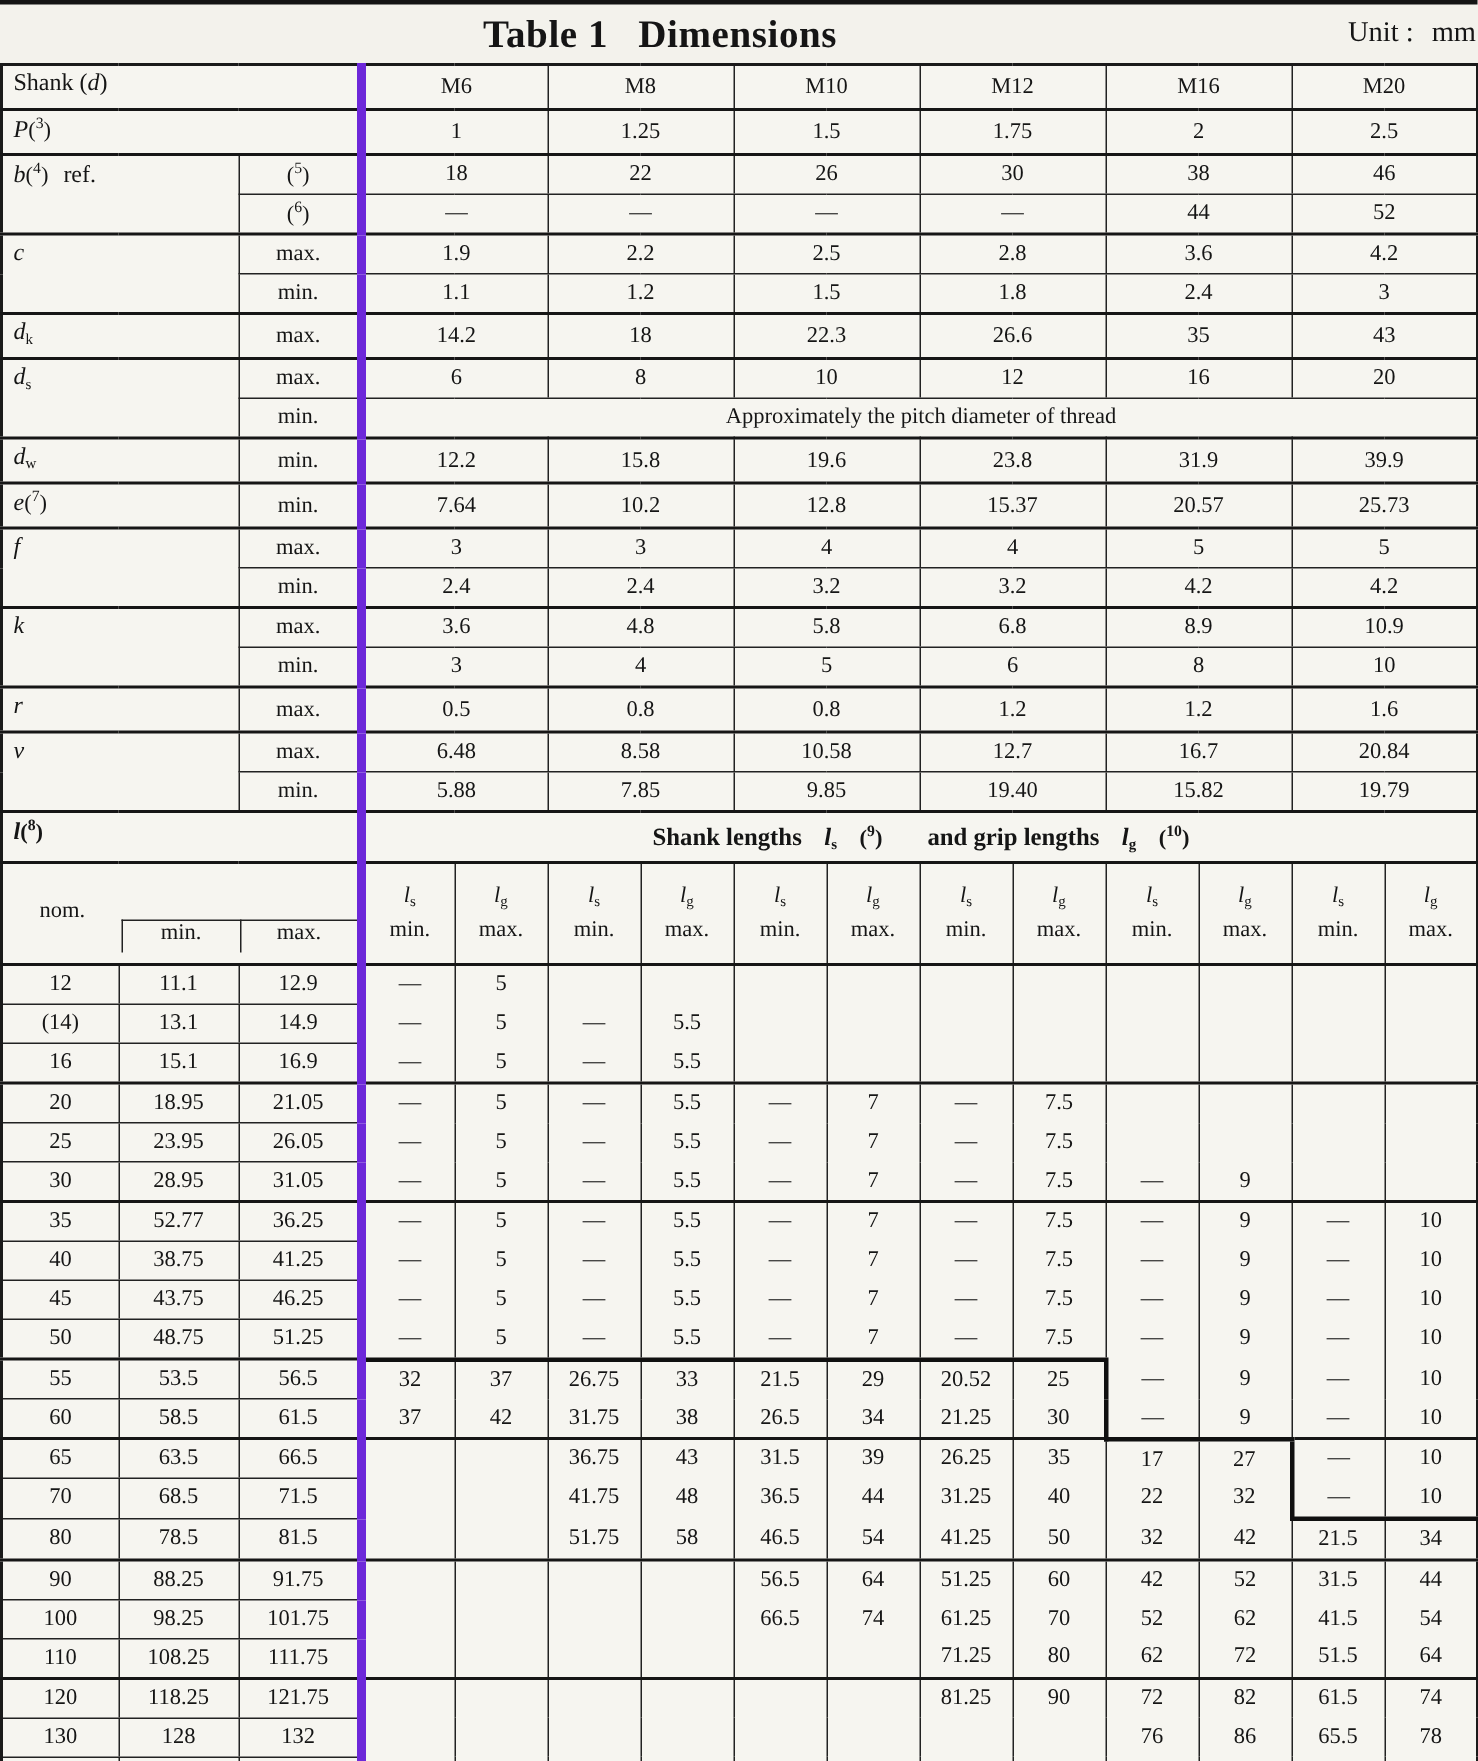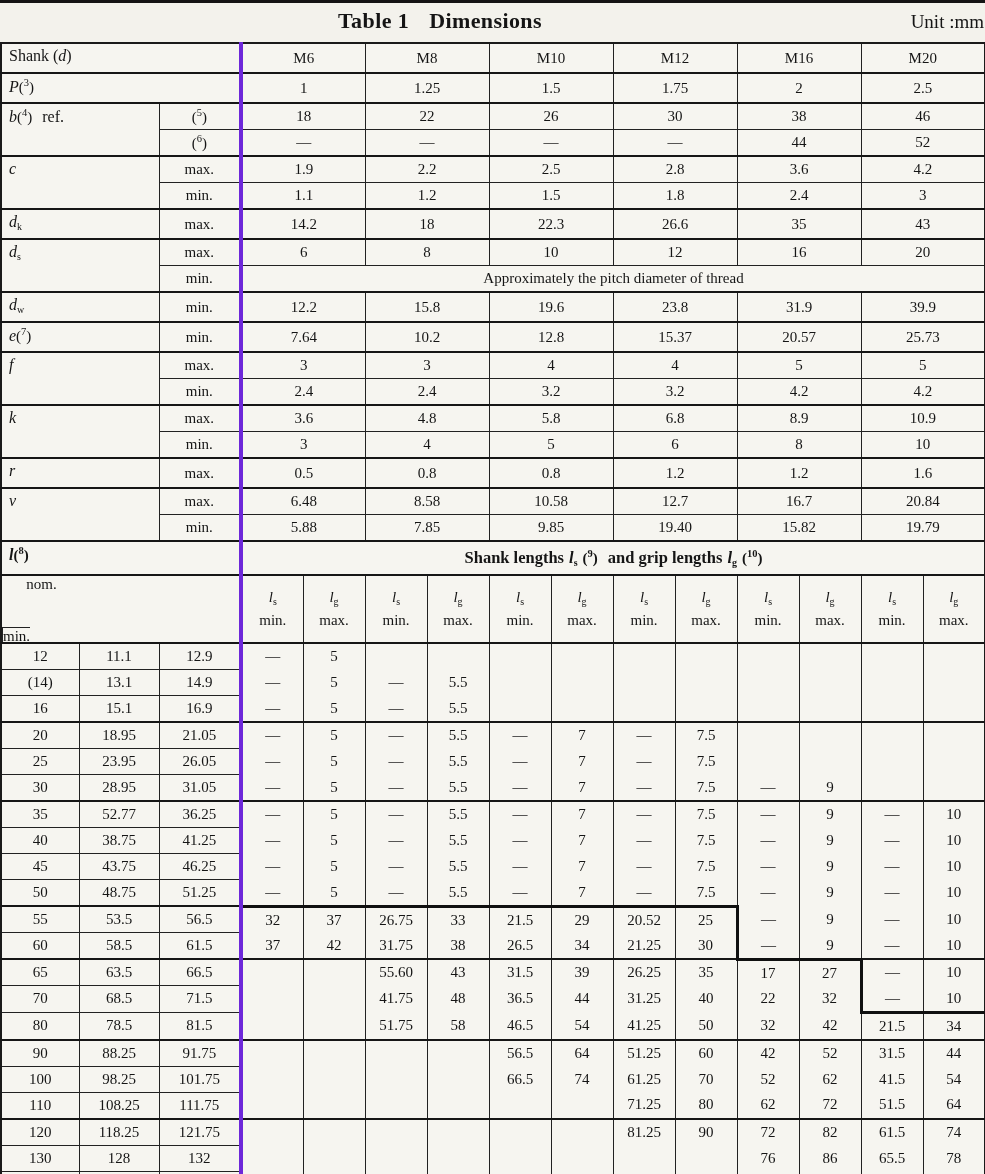--- a/index.html
+++ b/index.html
@@ -1,22 +1,22 @@
 <!DOCTYPE html>
 <html><head>
 <meta charset="utf-8">
 <style>
   html,body{margin:0;padding:0;width:985px;height:1174px;overflow:hidden;
     background:#f3f2ec;color:#151515;font-family:"Liberation Serif","DejaVu Serif",serif;}
   .scanline{position:absolute;top:0;left:0;width:985px;height:3px;background:#141414;}
   .title{position:absolute;top:8px;left:0;width:880px;text-align:center;
-    font-size:22px;font-weight:bold;letter-spacing:.4px;}
+    font-size:26px;font-weight:bold;letter-spacing:.4px;}
   .title .t2{margin-left:20px;}
   .unit{position:absolute;top:11px;right:1px;font-size:19px;white-space:nowrap;}
-  .unit .um{}
+  .unit .um{margin-left:12px;}
   table{position:absolute;top:42px;left:0;width:984px;border-collapse:collapse;
     table-layout:fixed;border:2px solid #1a1a1a;background:#f6f5f0;}
   td{border-left:1px solid #222;height:25px;text-align:center;vertical-align:middle;
     font-size:15px;padding:0 2px;white-space:nowrap;overflow:hidden;}
   i{font-style:italic;}
   sub{font-size:10px;vertical-align:-3px;}
   sup{font-size:10.5px;vertical-align:6px;}
   .note::before{content:"(";font-size:15px;}
   .note::after{content:")";font-size:15px;}
   .lab{text-align:left;padding-left:7px;font-size:16px;vertical-align:top;padding-top:3px;}
@@ -24,27 +24,27 @@
   .sub{font-size:15px;}
   .uv{font-size:15px;}
   .dc{border-bottom:none;}
   .nm{font-size:15px;}
   .ln{border-bottom:1px solid #222;}
   .ub{border-bottom:1px solid #222;}
   .sb{border-bottom:2px solid #161616;}
   .gb{border-bottom:2px solid #161616;}
   .bb3{border-bottom:3px solid #101010;}
   .bl3{border-left:3px solid #101010;}
-  .dL{border-left:4px solid #6d28d9;}
+  .dL{border-left:6px solid #6d28d9;}
   .l8row td{height:29px;font-weight:bold;}
   .hdrrow td{height:66px;}
   .shank{font-size:16.5px;}
-  .shank .sp{margin:0 5px;}
+  .shank .sp{margin:0 15px;}
   .hleft{padding:0;}
-  .hl-in{display:flex;height:66px;align-items:flex-start;flex-direction:column;}
+  .hl-in{display:flex;height:66px;align-items:center;}
   .nomcol{width:79px;display:flex;align-items:flex-end;justify-content:center;padding-bottom:4px;}
   .mincol,.maxcol{flex:1;margin-top:30px;border-top:1px solid #222;border-left:1px solid #222;
     display:flex;align-items:flex-end;justify-content:center;padding-bottom:4px;}
   .th{vertical-align:middle;font-size:15px;}
   .th .l1{line-height:19px;}
   .th .l2{line-height:19px;}
 </style>
 </head>
 <body>
 
@@ -507,21 +507,21 @@
         <td class="dc bb3">9</td>
         <td class="dc gb">—</td>
         <td class="dc gb">10</td>
       </tr>
       <tr>
         <td class="nm ln">65</td>
         <td class="nm ln">63.5</td>
         <td class="nm ln">66.5</td>
         <td class="dc dL"></td>
         <td class="dc"></td>
-        <td class="dc">55.60</td>
+        <td class="dc">36.75</td>
         <td class="dc">43</td>
         <td class="dc">31.5</td>
         <td class="dc">39</td>
         <td class="dc">26.25</td>
         <td class="dc">35</td>
         <td class="dc">17</td>
         <td class="dc">27</td>
         <td class="dc bl3">—</td>
         <td class="dc">10</td>
       </tr>

